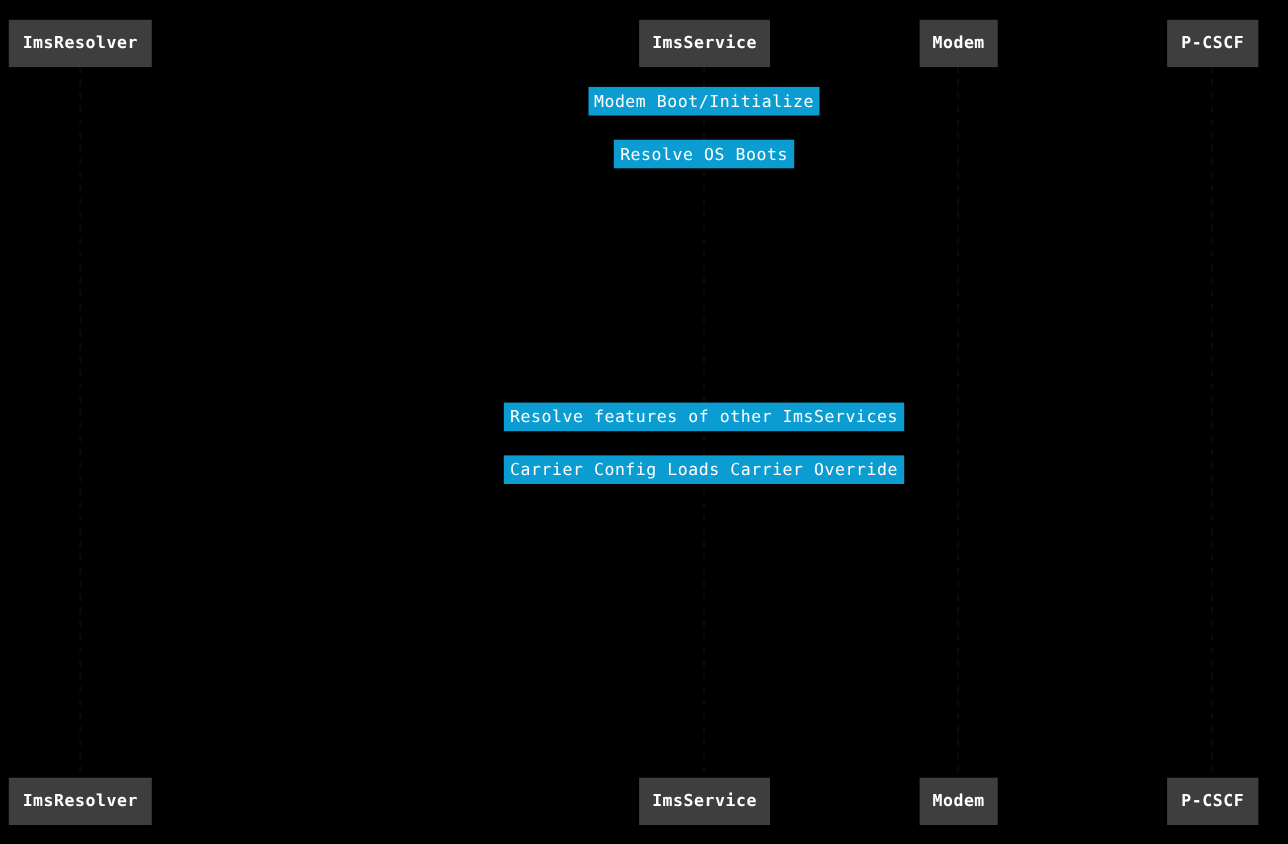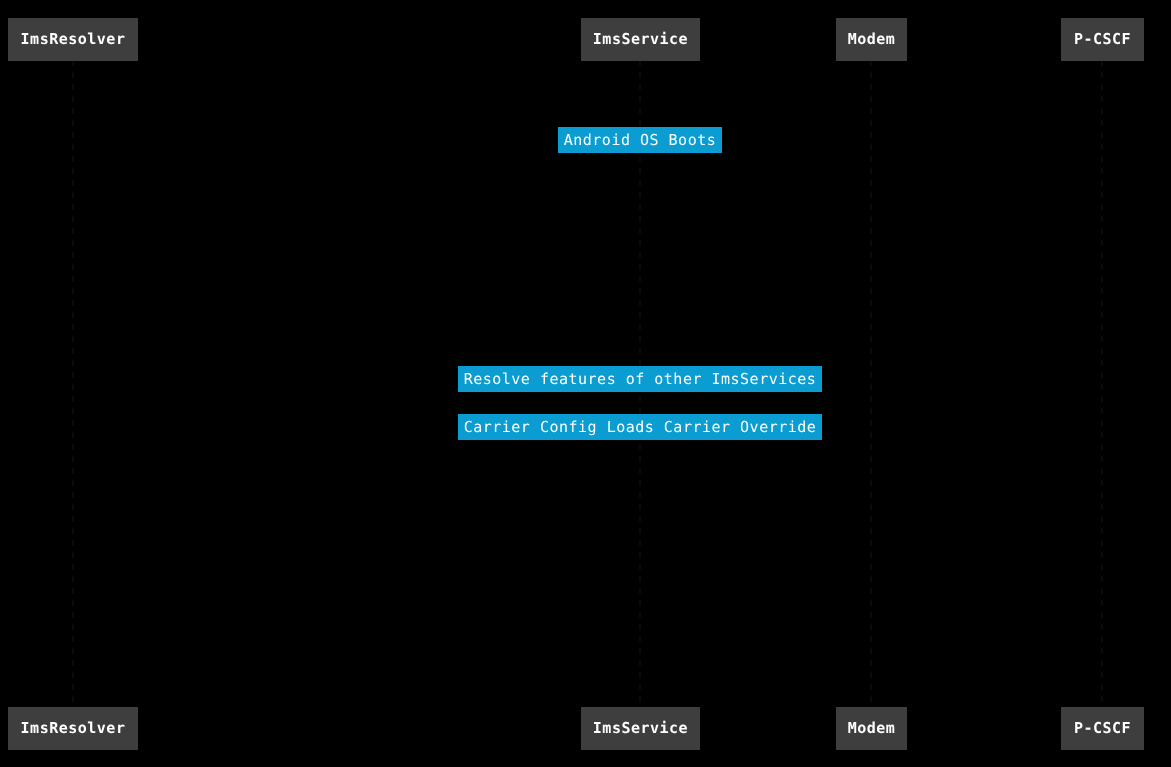--- a/index.html
+++ b/index.html
@@ -84,22 +84,25 @@
   <div class="participant top" style="left: 581px; width: 119px; background: rgb(62, 62, 62); color: rgb(255, 255, 255);">
     <span>ImsService</span>
   </div>
   <div class="participant top" style="left: 836px; width: 71px; background: rgb(62, 62, 62); color: rgb(255, 255, 255);">
     <span>Modem</span>
   </div>
   <div class="participant top" style="left: 1061px; width: 83px; background: rgb(62, 62, 62); color: rgb(255, 255, 255);">
     <span>P-CSCF</span>
   </div>
 
+  <div class="note" style="left: 535px; top: 79px; width: 210px; background: rgb(11, 157, 209); color: rgb(255, 255, 255);">
+    <span>Modem Boot/Initialize</span>
+  </div>
   <div class="note" style="left: 558px; top: 127px; width: 164px; background: rgb(11, 157, 209); color: rgb(255, 255, 255);">
-    <span>Android OS Boots</span>
+    <span>Resolve OS Boots</span>
   </div>
   <div class="note" style="left: 458px; top: 414px; width: 364px; background: rgb(11, 157, 209); color: rgb(255, 255, 255);">
     <span>Carrier Config Loads Carrier Override</span>
   </div>
   <div class="note" style="left: 458px; top: 366px; width: 364px; background: rgb(11, 157, 209); color: rgb(255, 255, 255);">
     <span>Resolve features of other ImsServices</span>
   </div>
 
   <div class="participant bottom" style="left: 8px; width: 130px; background: rgb(62, 62, 62); color: rgb(255, 255, 255);">
     <span>ImsResolver</span>

